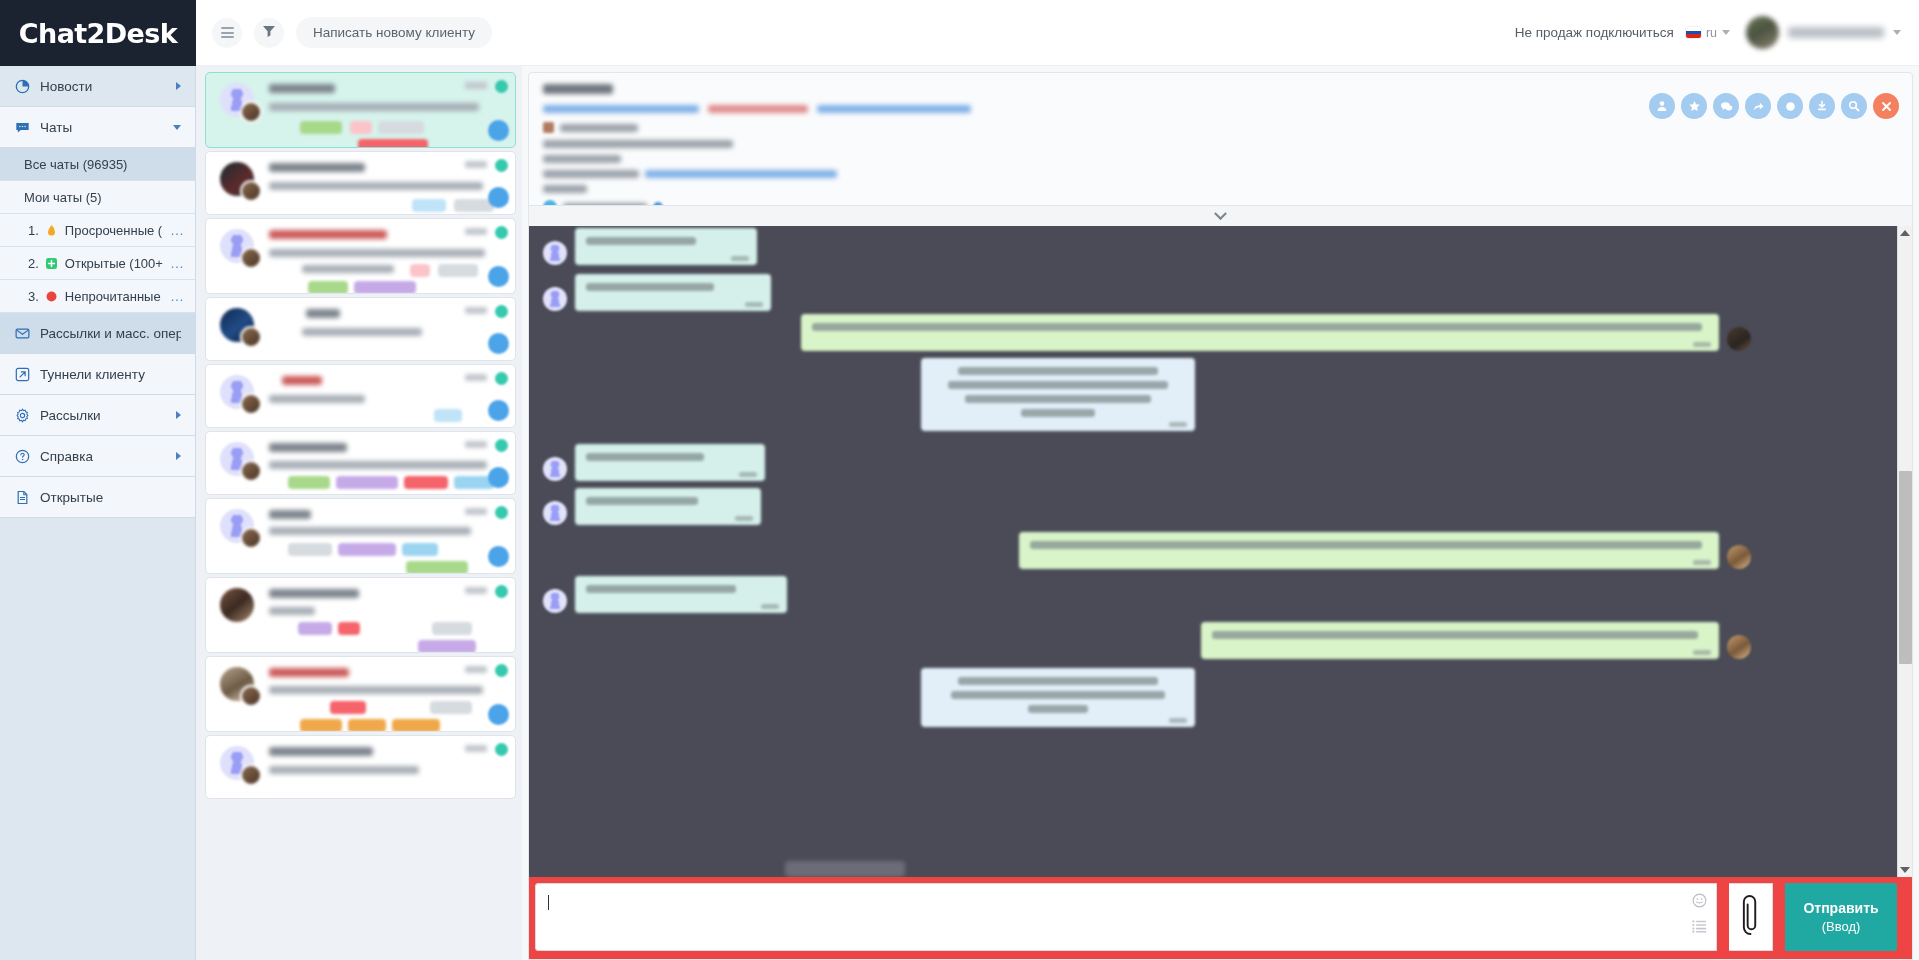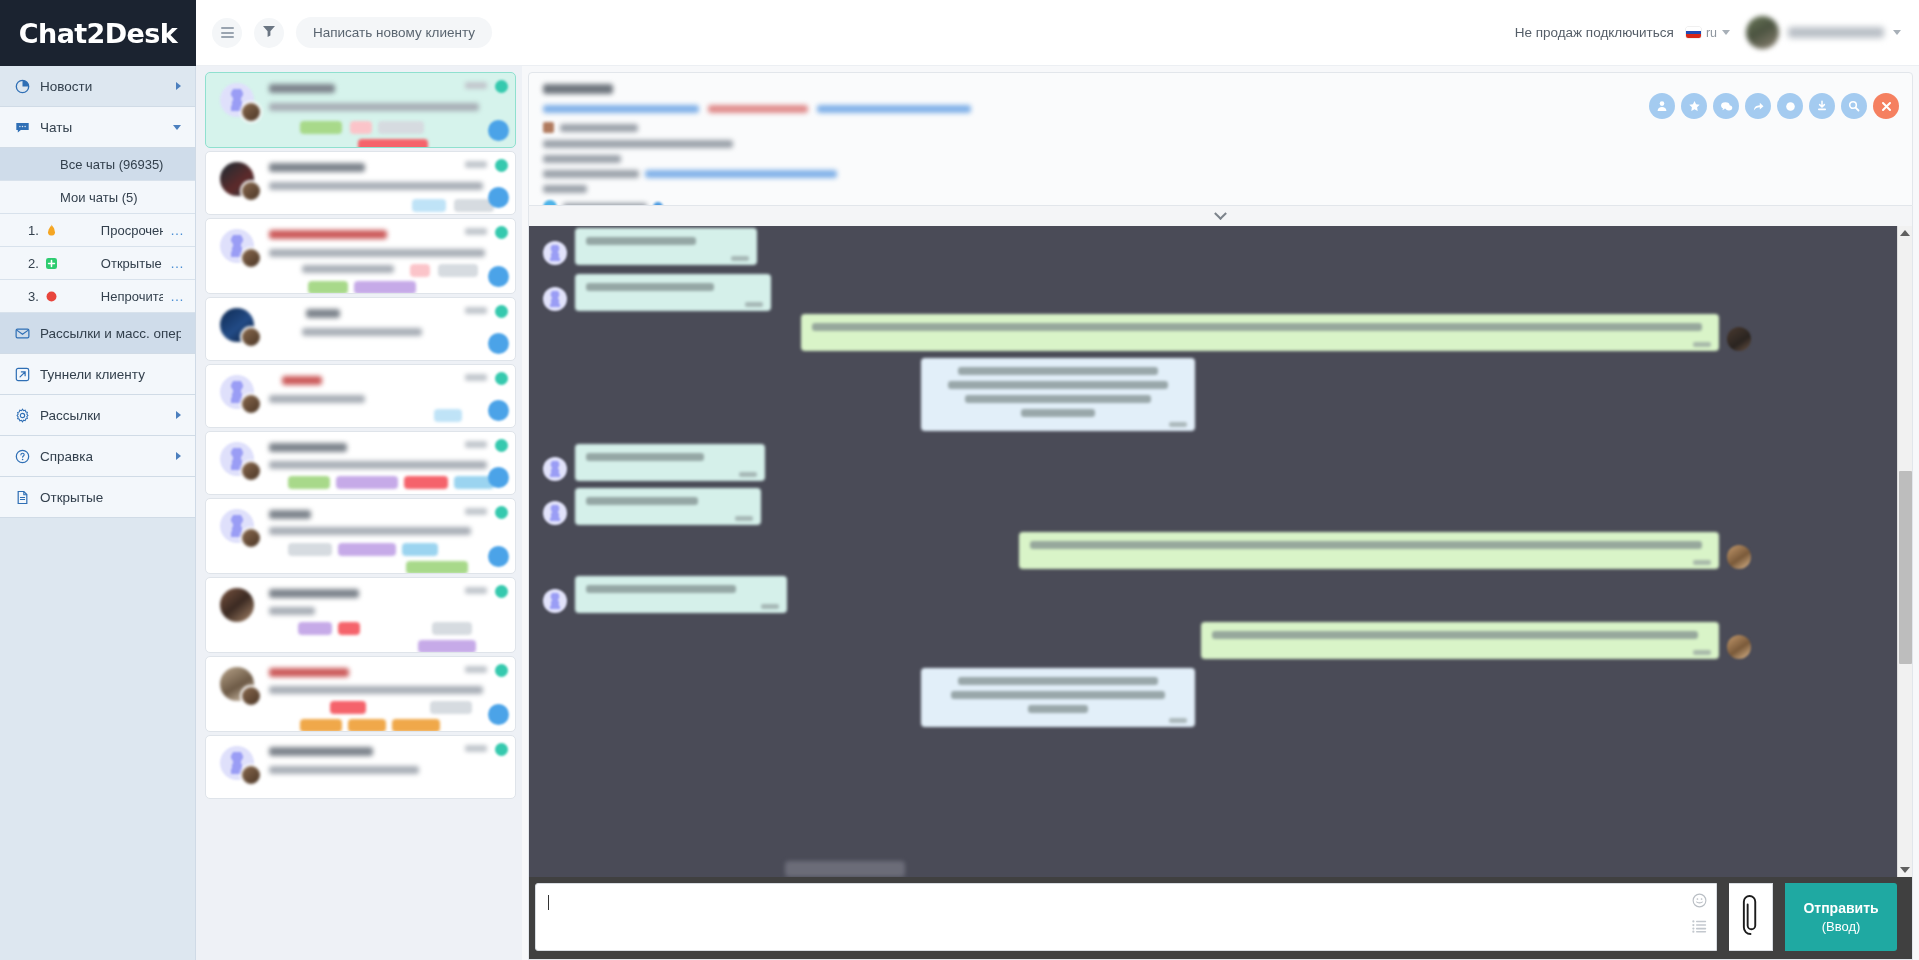--- a/index.html
+++ b/index.html
@@ -81,21 +81,21 @@
   .chev-d { width: 0; height: 0; border-left: 4px solid transparent; border-right: 4px solid transparent; border-top: 5px solid #4b7fbe; }
   .nav-sub {
     display: flex; align-items: center; gap: 7px; padding: 0 10px 0 28px;
     height: 33px; font-size: 13px; color: #33404d; cursor: pointer;
     border-bottom: 1px solid #d8e2ec;
   }
   .nav-sub.light { background: #f3f7fb; }
   .nav-sub.sel { background: #cfdcea; }
   .nav-sub .idx { color: #33404d; }
   .dot-ic { width: 12px; height: 12px; flex: 0 0 12px; display: flex; align-items: center; justify-content: center; }
-  .sub-label { flex: 1; white-space: nowrap; overflow: hidden; margin-left: 36px; }
+  .sub-label { flex: 1; white-space: nowrap; overflow: hidden; }
   .ellipsis-btn { color: #4b8fd4; font-size: 14px; letter-spacing: 1px; cursor: pointer; line-height: 1; }
 
   
   .chatlist {
     width: 326px; flex: 0 0 326px; background: #eef1f6; padding: 6px 6px 0 9px;
     overflow: hidden; position: relative;
   }
   .chat-card {
     background: #fff; border: 1px solid #dfe4ea; border-radius: 5px;
     height: 64px; margin-bottom: 3px; position: relative; overflow: hidden; cursor: pointer;
@@ -227,21 +227,21 @@
   .sc-arrow.up { border-left: 5px solid transparent; border-right: 5px solid transparent; border-bottom: 6px solid #606060; }
   .sc-arrow.dn { border-left: 5px solid transparent; border-right: 5px solid transparent; border-top: 6px solid #606060; }
   .sc-track { flex: 1; width: 100%; position: relative; }
   .sc-thumb {
     position: absolute; left: 1px; width: 13px; top: 37%; height: 31%;
     background: #bdbdbd; border-radius: 1px;
   }
 
   
   .composer-wrap {
-    background: #404040; padding: 6px 15px 8px 6px; flex: 0 0 auto;
+    background: #ef4444; padding: 6px 15px 8px 6px; flex: 0 0 auto;
     border-left: 1px solid #e2e6eb; border-right: 1px solid #e2e6eb;
     border-bottom: 1px solid #e2e6eb; display: flex; align-items: stretch; gap: 12px; justify-content: center;
   }
   .composer {
     flex: 1; min-width: 0; background: #fff; border: 1px solid #d8dce1;
     border-radius: 3px 0 0 3px; height: 68px; position: relative; padding: 9px 46px 9px 11px;
     cursor: text;
   }
   .caret-blink {
     position: absolute; left: 12px; top: 11px; width: 1px; height: 15px; background: #333;

